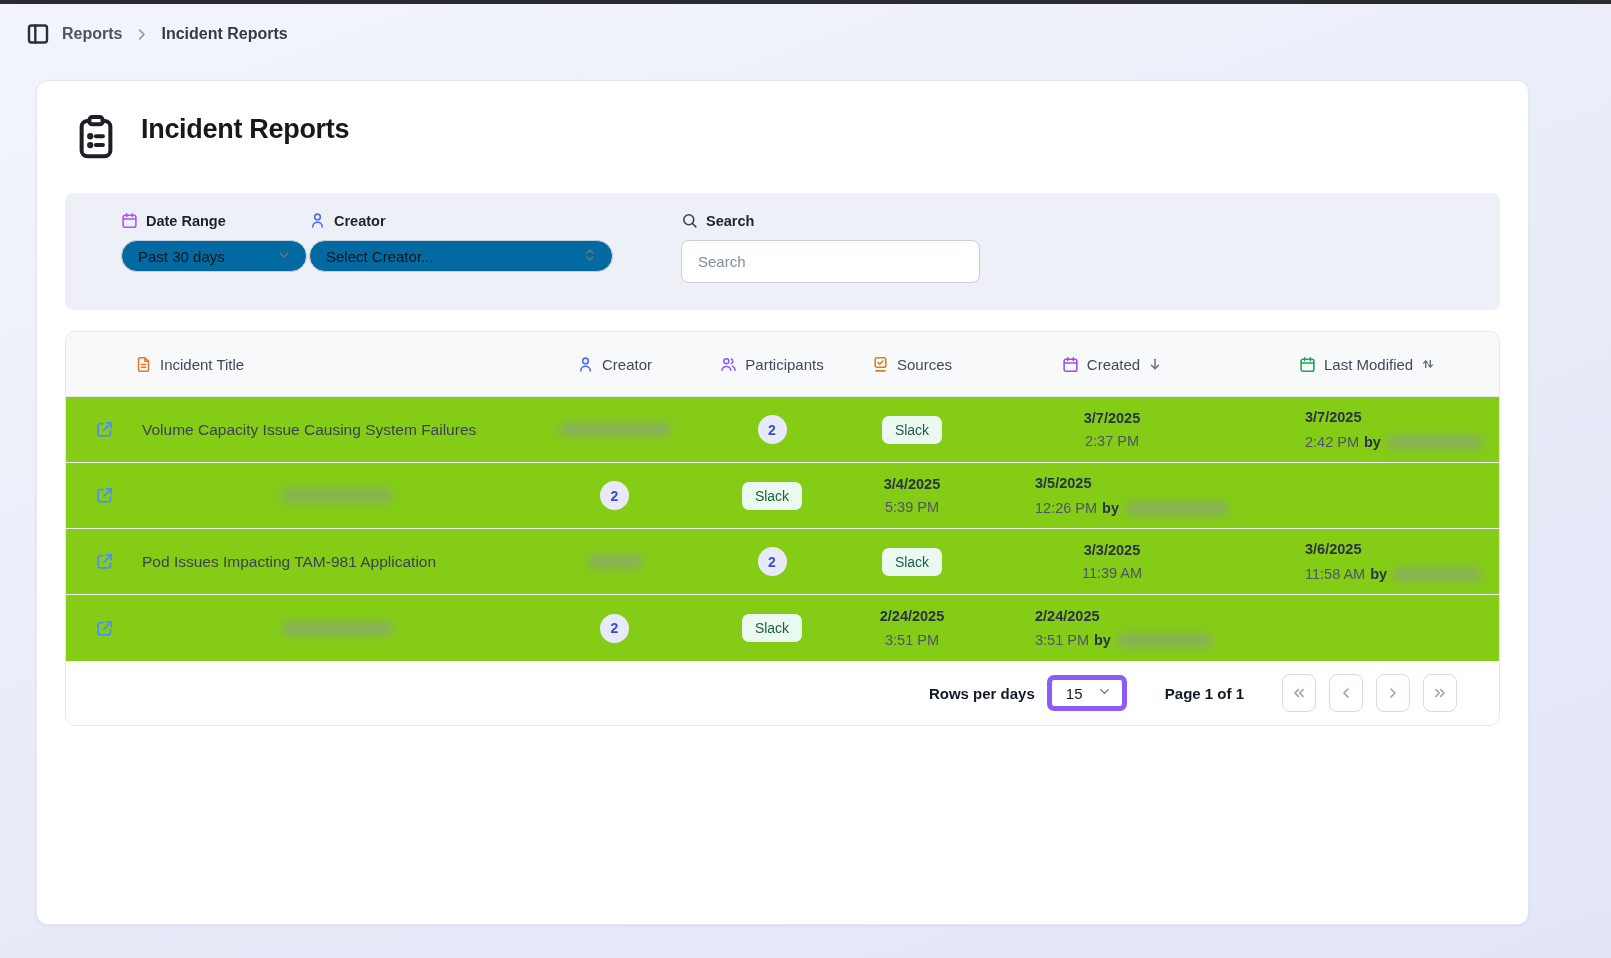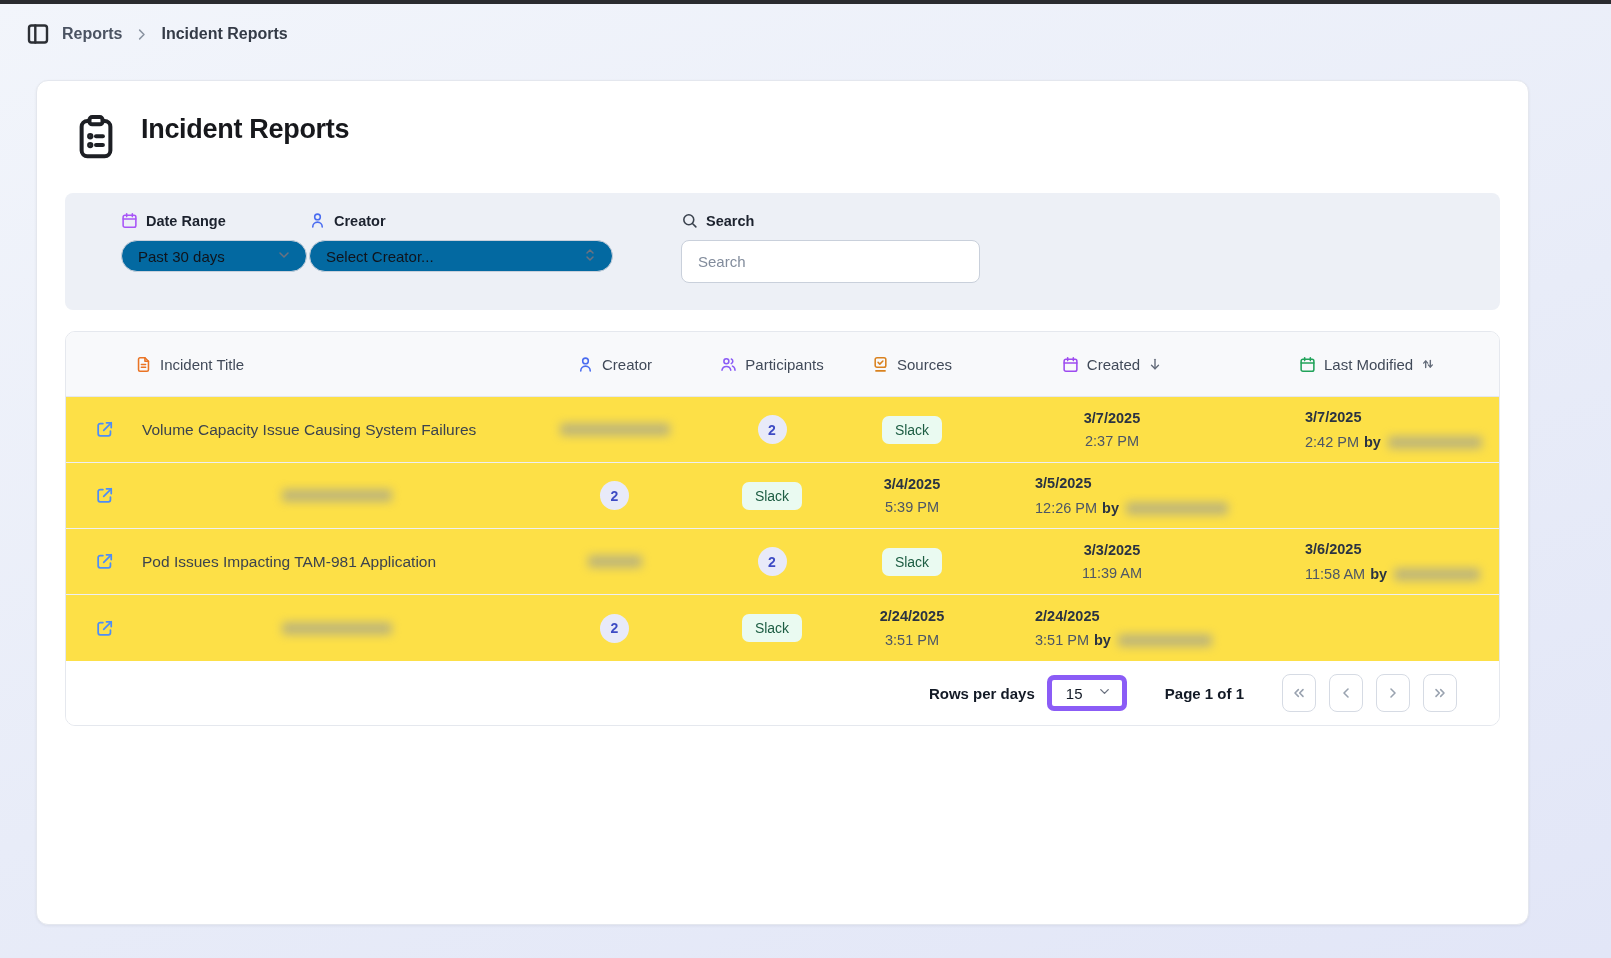--- a/index.html
+++ b/index.html
@@ -57,21 +57,21 @@
   .th-center { justify-content:center; }
   .th-modified { padding-left:52px; }
   .h-icon { width:17px; height:17px; flex:0 0 auto; }
   .icon-file-orange { color:#ea7425; }
   .icon-users-purple { color:#8b5cf6; }
   .icon-msg-amber { color:#d9821f; }
   .icon-cal-created { color:#9d4bf0; }
   .icon-cal-green { color:#21a35a; }
   .sort-icon { width:14px; height:14px; color:#646c7a; }
 
-  .trow { height:66px; border-bottom:1px solid #edeff3; background:#fde047; }
+  .trow { height:66px; border-bottom:1px solid #edeff3; background:#84cc16; }
   .trow:last-child { border-bottom:none; }
   .cell-link { display:flex; justify-content:center; }
   .ext-link { width:19px; height:19px; color:#4d8df8; cursor:pointer; }
   .cell-title { font-size:15.5px; color:#3c434e; }
   .cell-center { display:flex; justify-content:center; }
   .redacted { height:13px; border-radius:3px; background:#8e959f; filter:blur(5px); opacity:.55; display:inline-block; }
   .creator-redacted { width:110px; }
   .trow:nth-child(3) .creator-redacted { width:54px; }
   .by-redacted { width:94px; margin-left:7px; transform:translateY(2px); }
   .trow:nth-child(2) .by-redacted { width:102px; }

